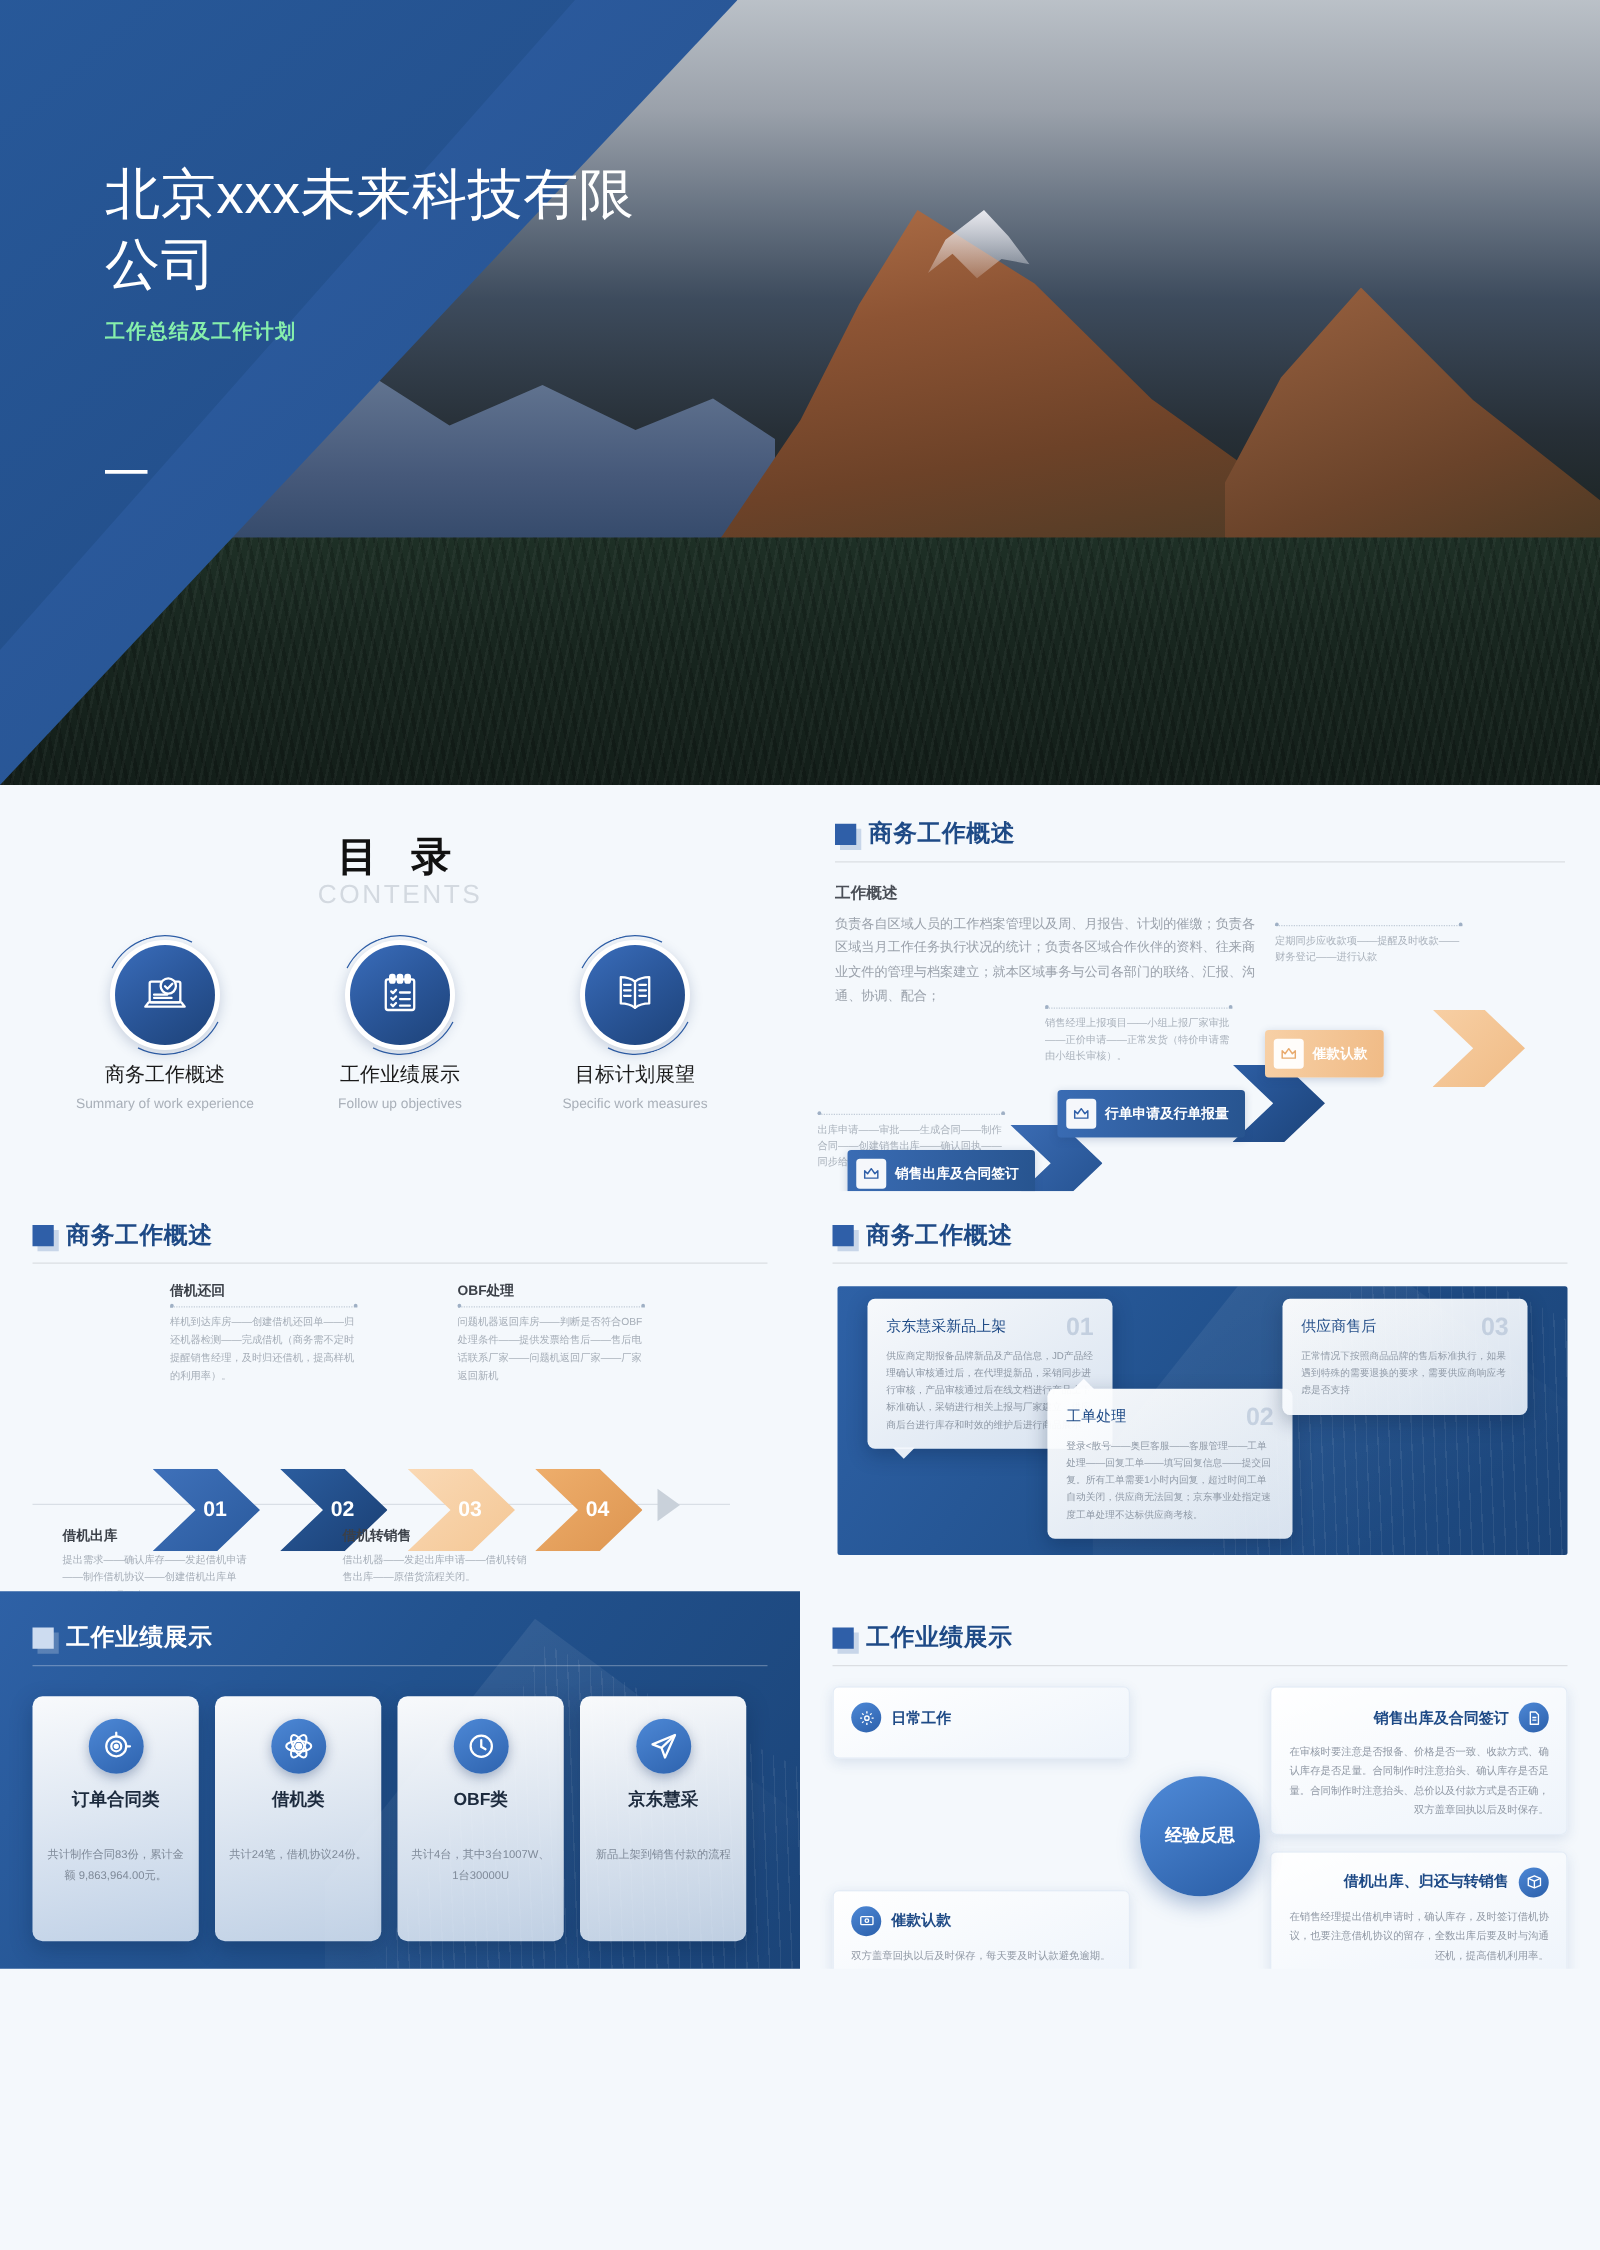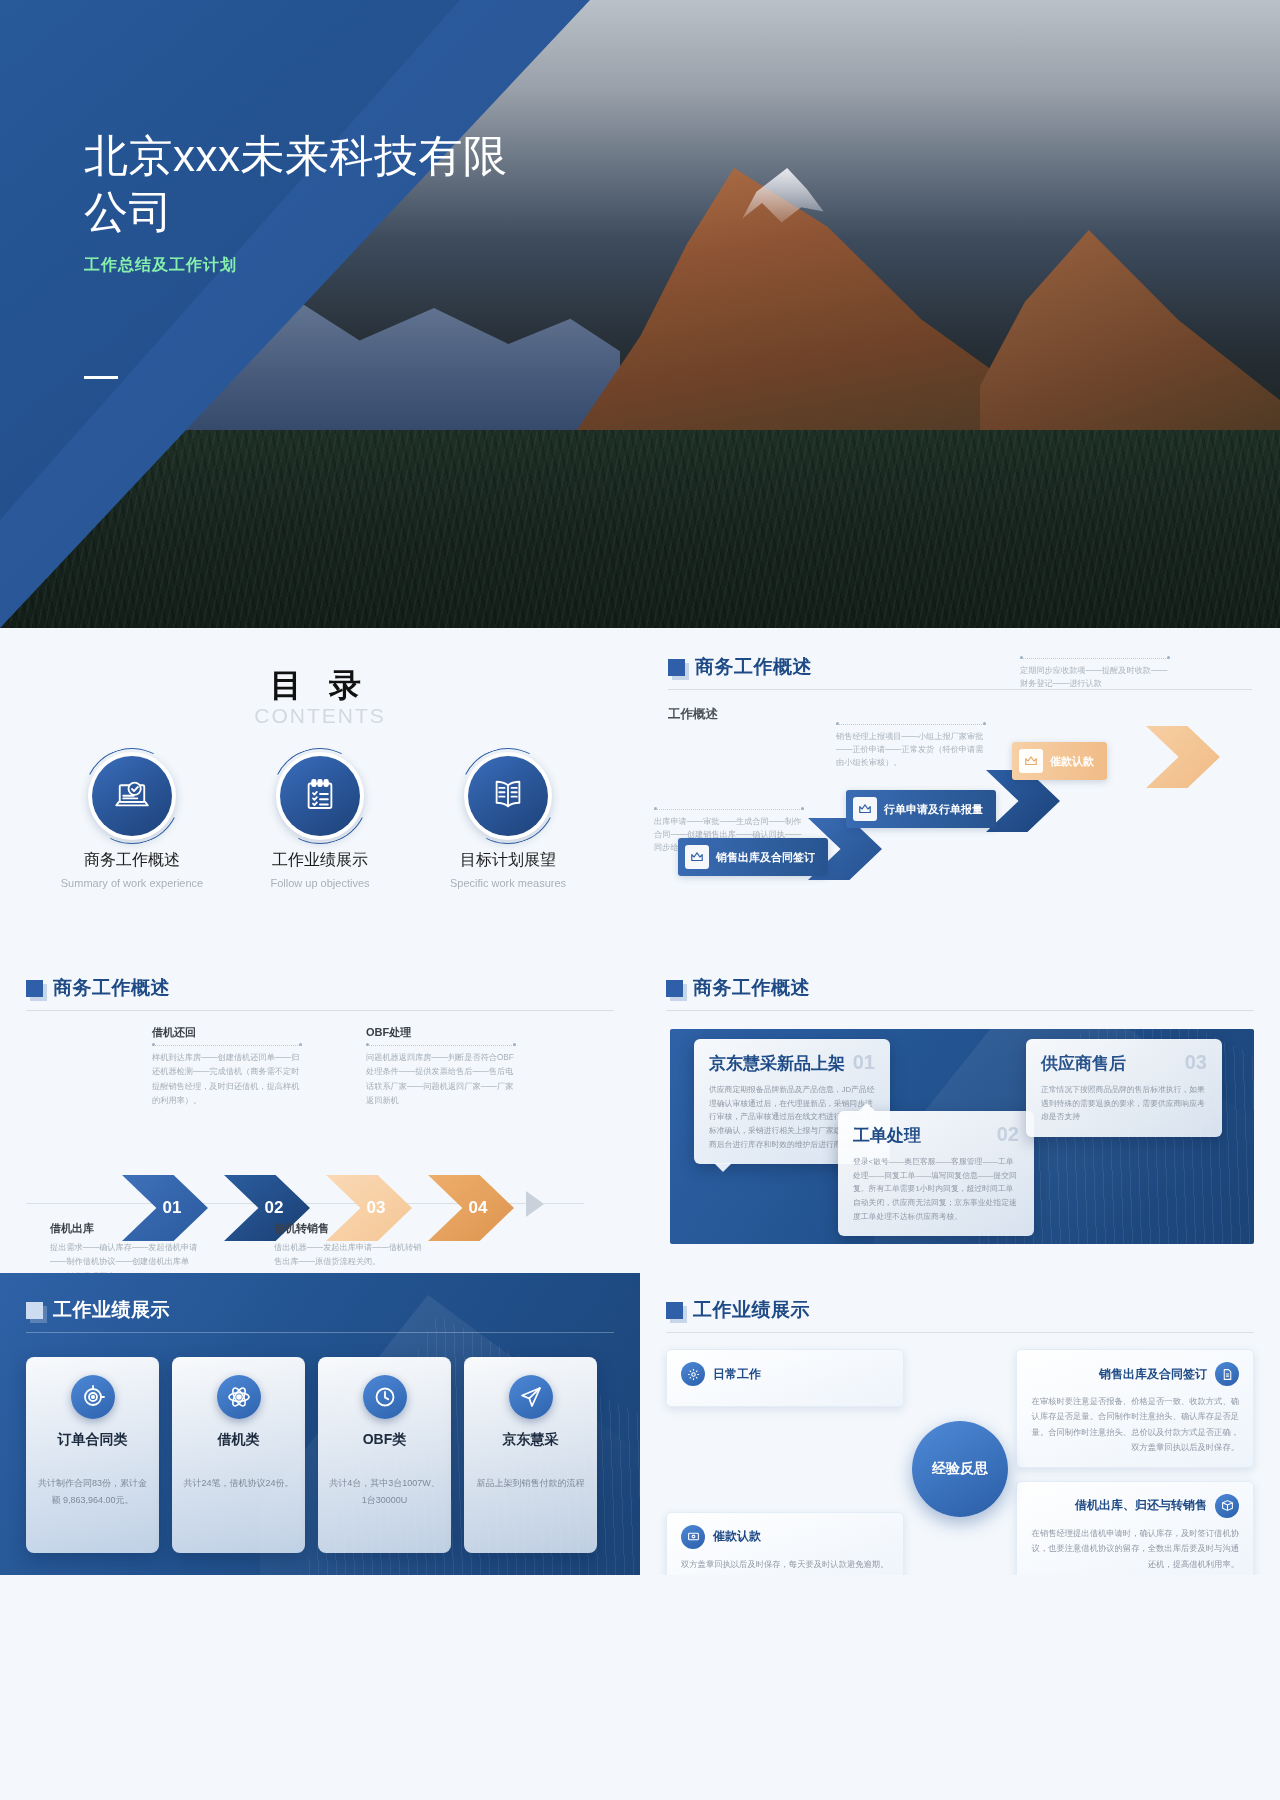--- a/index.html
+++ b/index.html
@@ -178,21 +178,21 @@
     border-left: 18px solid #c9d1da;
   }
 
   
   .bub-wrap { position: relative; padding: 26px 26px 0 26px; height: 300px; }
   .bub {
     position: absolute; border-radius: 6px; padding: 13px 15px;
     background: linear-gradient(150deg, rgba(255,255,255,.96), rgba(235,242,250,.9));
     box-shadow: 0 5px 16px rgba(8,28,60,.3);
   }
-  .bub .bt { font-size: 17px; font-weight: bold; color: #1e4a86; }
+  .bub .bt { font-size: 12px; font-weight: normal; color: #1e4a86; }
   .bub .bn { font-size: 20px; font-weight: bold; color: #c3cfdf; float: right; line-height: 1; }
   .bub .bb { font-size: 7.8px; color: #8e98a5; line-height: 1.75; margin-top: 8px; clear: both; }
   .bub::after {
     content: ""; position: absolute; width: 0; height: 0; border: 9px solid transparent;
   }
   .bub.tail-bl::after { left: 20px; bottom: -16px; border-top-color: rgba(246,250,254,.93); border-bottom-width: 8px; }
   .bub.tail-tl::after { left: 20px; top: -16px; border-bottom-color: rgba(252,253,255,.96); border-top-width: 8px; }
 
   
   .pcards { display: flex; gap: 13px; padding: 24px 26px 0 26px; position: relative; z-index: 3; }
@@ -340,20 +340,21 @@
     <div class="panel light" style="height:325px">
       <div class="ov">
         <div class="sec-wrap">
           <div class="sec-head">
             <span class="sec-sq b"></span>
             <span class="sec-title b">商务工作概述</span>
           </div>
           <div class="sec-rule"></div>
         </div>
         <div class="ov-h4">工作概述</div>
+        <div class="ov-p">负责各自区域人员的工作档案管理以及周、月报告、计划的催缴；负责各区域当月工作任务执行状况的统计；负责各区域合作伙伴的资料、往来商业文件的管理与档案建立；就本区域事务与公司各部门的联络、汇报、沟通、协调、配合；</div>
 
         <div class="flowzone">
 
           <div class="notecol" style="left:352px; top:-72px; width:150px;">
             <div class="note-line"></div>
             <div class="note-t">定期同步应收款项——提醒及时收款——财务登记——进行认款</div>
           </div>
 
           <div class="notecol" style="left:168px; top:-6px; width:150px;">
             <div class="note-line"></div>
@@ -404,21 +405,21 @@
         <div class="sec-wrap">
           <div class="sec-head">
             <span class="sec-sq b"></span>
             <span class="sec-title b">商务工作概述</span>
           </div>
           <div class="sec-rule"></div>
         </div>
 
         <div style="position:relative; height:250px; margin-top:14px">
 
-          <div class="step-card" style="left:126px; top:0;">
+          <div class="step-card" style="left:110px; top:0;">
             <div class="st-t">借机还回</div>
             <div class="note-line"></div>
             <div class="st-b">样机到达库房——创建借机还回单——归还机器检测——完成借机（商务需不定时提醒销售经理，及时归还借机，提高样机的利用率）。</div>
           </div>
           <div class="step-card" style="left:340px; top:0;">
             <div class="st-t">OBF处理</div>
             <div class="note-line"></div>
             <div class="st-b">问题机器返回库房——判断是否符合OBF处理条件——提供发票给售后——售后电话联系厂家——问题机返回厂家——厂家返回新机</div>
           </div>
 

